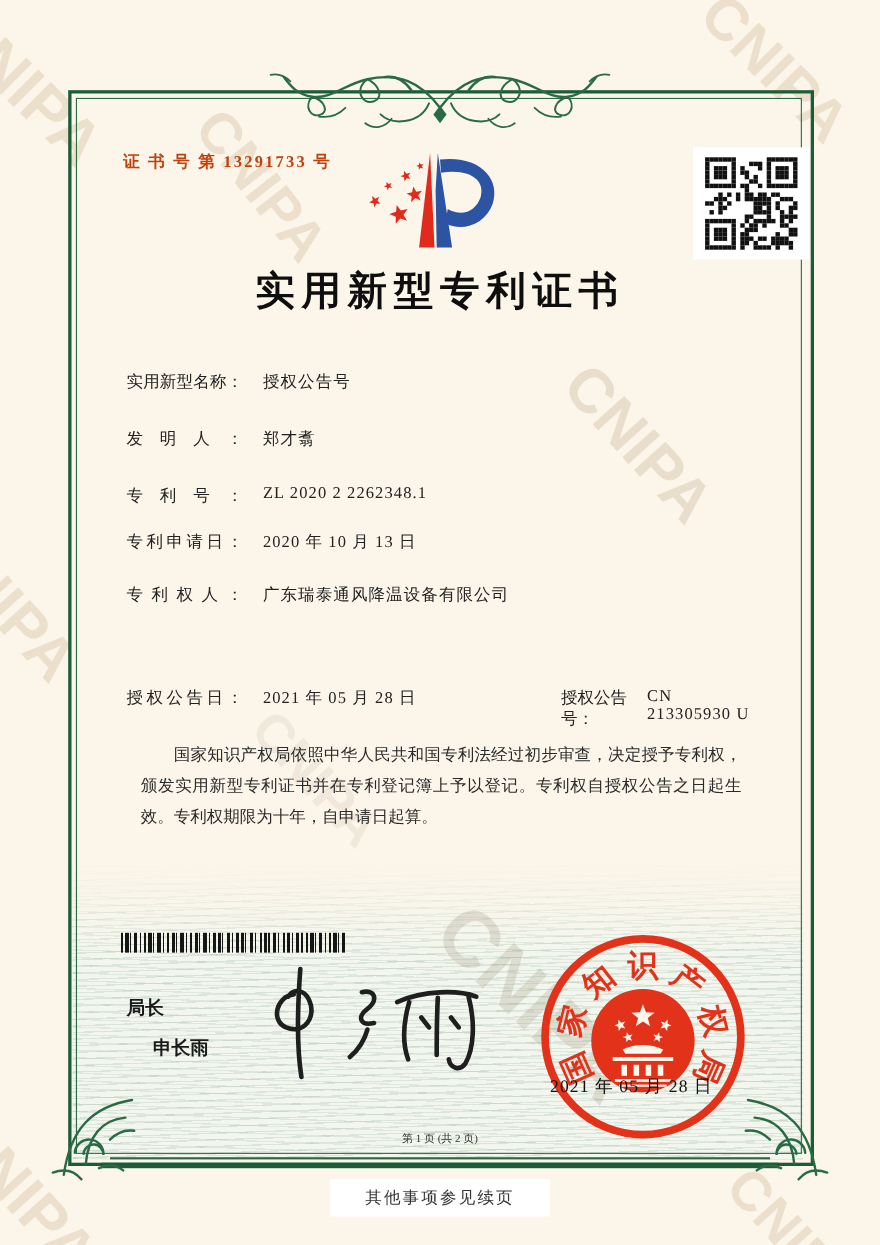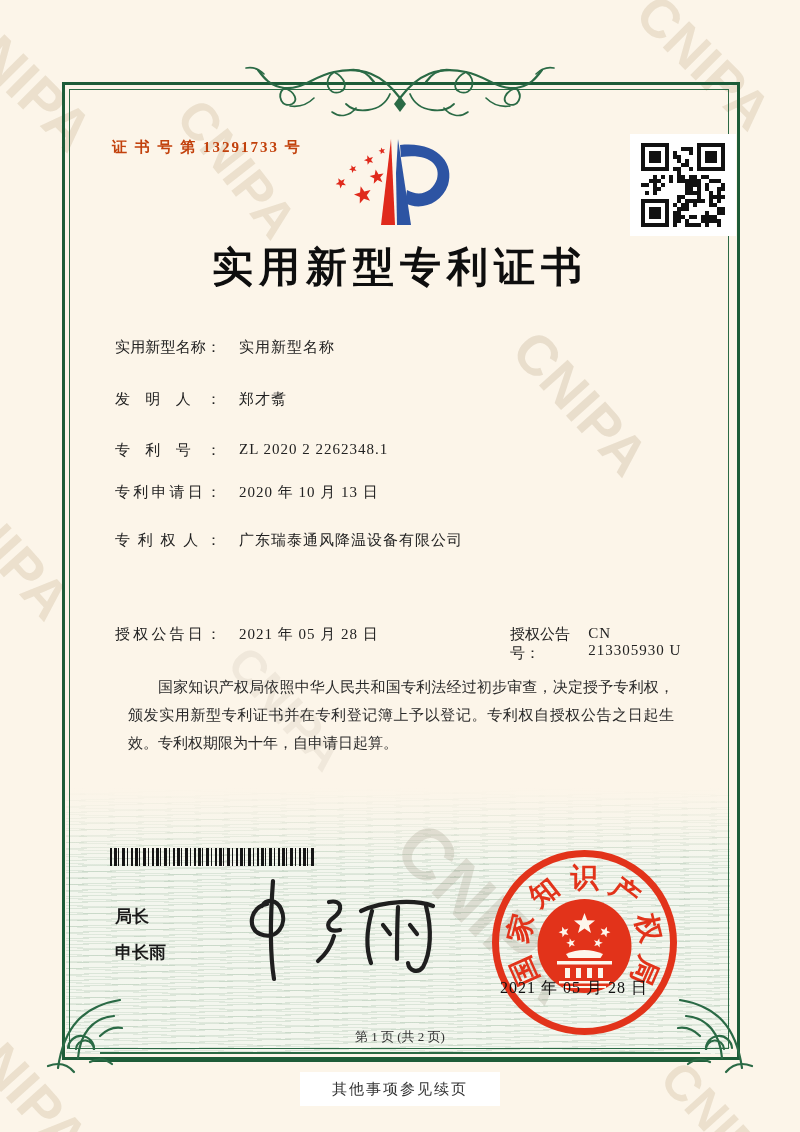--- a/index.html
+++ b/index.html
@@ -25,21 +25,21 @@
   }
   .waves::before{content:"";position:absolute;left:0;top:0;right:0;height:80px;
     background:linear-gradient(#fcf5e9, rgba(252,245,233,0));}
   
   .wm{position:absolute;font-family:"Liberation Sans","DejaVu Sans",sans-serif;
       font-weight:bold;color:rgba(186,162,122,.25);white-space:nowrap;
       transform-origin:left top;pointer-events:none;}
   
   .cert-no{left:112px;top:138px;font-size:15px;letter-spacing:2px;color:#c2410c;font-weight:bold;}
   .qr-box{left:630px;top:134px;width:106px;height:102px;background:#fff;}
-  .title{left:0;top:240px;width:800px;text-align:center;font-size:41px;font-weight:bold;
+  .title{left:0;top:240px;width:800px;text-align:center;font-size:36px;font-weight:bold;
          letter-spacing:6px;color:#0e0e0e;}
   
   .frow{position:absolute;left:115px;font-size:15px;color:#222;display:flex;gap:12px;}
   .flabel{display:inline-block;width:106px;text-align:justify;text-align-last:justify;flex:0 0 106px;}
   .fvalue{margin-left:6px;letter-spacing:1px;}
   .fvalue.addr{width:438px;line-height:24px;}
   .fgroup2{position:absolute;left:395px;top:0;display:flex;}
   
   .bodytext{left:112px;top:658px;width:578px;font-size:15px;line-height:1.85;color:#2a2a2a;
             text-align:justify;}
@@ -54,21 +54,21 @@
       #151515 17px 18px, transparent 18px 21px);}
   
   .sig-label{left:115px;top:905px;font-size:17px;font-weight:600;
              font-family:"Liberation Sans","DejaVu Sans",sans-serif;color:#1a1a1a;}
   .sig-name{left:115px;top:941px;font-size:17px;font-weight:600;
             font-family:"Liberation Sans","DejaVu Sans",sans-serif;color:#1a1a1a;}
   
   .seal-date{left:500px;top:978px;width:160px;font-size:16px;letter-spacing:1px;color:#111;
              white-space:nowrap;z-index:6;}
   
-  .page-info{left:0;top:1028px;width:800px;text-align:center;font-size:13px;color:#333;}
+  .page-info{left:0;top:1028px;width:800px;text-align:center;font-size:10px;color:#333;}
   .cont-strip{left:300px;top:1072px;width:200px;height:34px;background:#fff;
               display:flex;align-items:center;justify-content:center;}
   .cont-strip span{font-size:15px;color:#333;letter-spacing:2px;font-family:Liberation Serif, serif;}
   svg{position:absolute;overflow:visible;}
 </style>
 </head>
 <body>
 
 <div class="wm" style="left:-18px;top:-8px;font-size:58px;transform:rotate(45deg);">CNIPA</div>
 <div class="wm" style="left:212px;top:88px;font-size:52px;transform:rotate(52deg);">CNIPA</div>
@@ -358,21 +358,21 @@
       <rect x="56" y="80" width="4" height="4"></rect>
       <rect x="64" y="80" width="4" height="4"></rect>
       <rect x="76" y="80" width="4" height="4"></rect>
     </g>
   </svg>
 
 <div class="abs title">实用新型专利证书</div>
 
 <div class="frow" style="top:338px">
   <span class="flabel">实用新型名称：</span>
-  <span class="fvalue">实用新型名称</span>
+  <span class="fvalue">授权公告号</span>
 </div>
 <div class="frow" style="top:390px">
   <span class="flabel">发明人：</span>
   <span class="fvalue">郑才翥</span>
 </div>
 <div class="frow" style="top:441px">
   <span class="flabel">专利号：</span>
   <span class="fvalue">ZL 2020 2 2262348.1</span>
 </div>
 <div class="frow" style="top:483px">
@@ -394,21 +394,21 @@
   </span>
 </div>
 
 <div class="abs bodytext">
   <p>国家知识产权局依照中华人民共和国专利法经过初步审查，决定授予专利权，颁发实用新型专利证书并在专利登记簿上予以登记。专利权自授权公告之日起生效。专利权期限为十年，自申请日起算。</p>
 </div>
 
 <div class="abs barcode" style="z-index:4;"></div>
 
 <div class="abs sig-label" style="z-index:4;">局长</div>
-<div class="abs sig-name" style="z-index:4;">申长雨</div>
+<div class="abs sig-name" style="z-index:4;margin-left:24px;">申长雨</div>
 <svg class="abs" style="left:233px;top:876px;z-index:4;" width="215" height="110" viewBox="0 0 215 110">
   <g fill="none" stroke="#1f1f1f" stroke-width="4.2" stroke-linecap="round">
     <path d="M34,28 C18,30 13,52 27,58 C44,65 55,48 48,33 C44,24 34,22 29,30"></path>
     <path d="M40,5 C38,32 36,72 41,103"></path>
     <path d="M96,26 C109,23 111,34 100,42 C92,48 94,57 107,54"></path>
     <path d="M101,60 C98,71 92,79 85,85"></path>
     <path d="M128,35 C152,24 184,24 200,30"></path>
     <path d="M139,35 C133,56 133,73 138,87"></path>
     <path d="M165,31 C164,51 164,69 164,83"></path>
     <path d="M193,30 C199,53 198,77 190,91 C185,98 176,95 175,87"></path>

